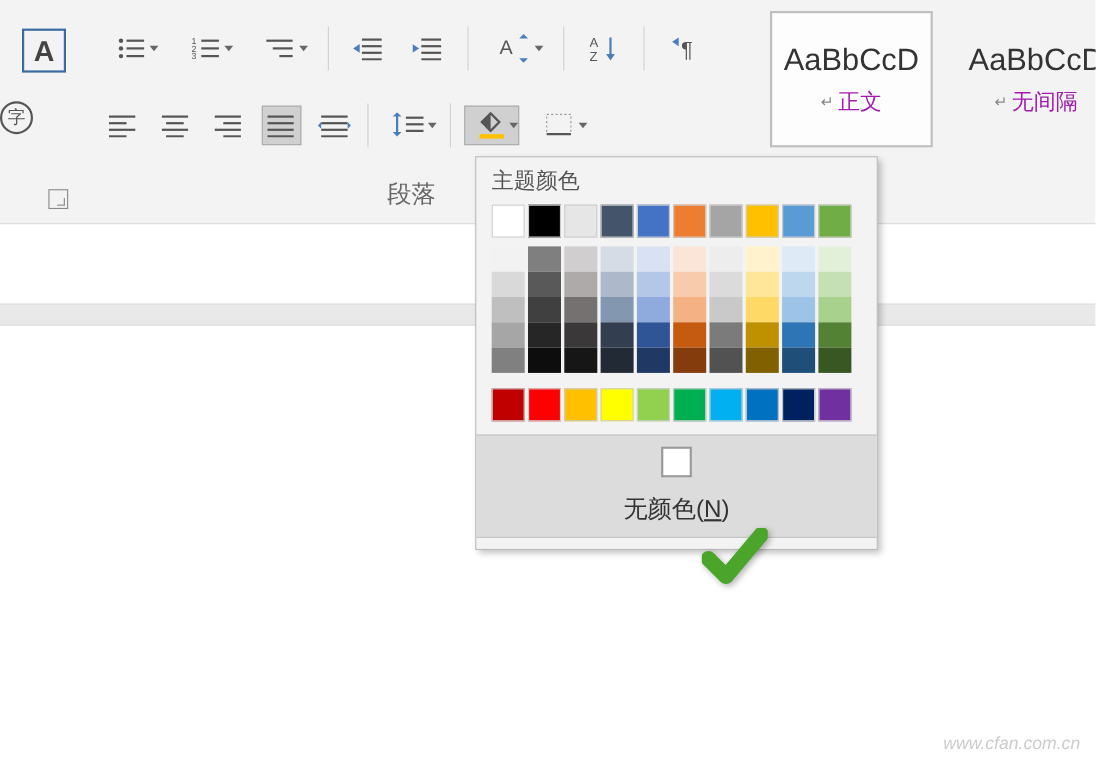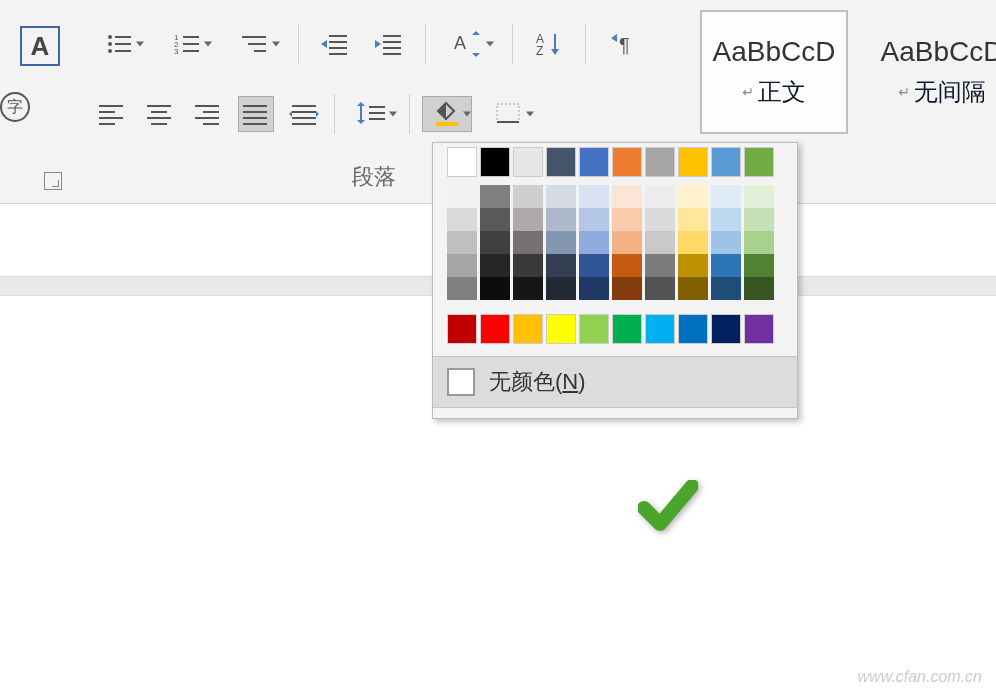--- a/index.html
+++ b/index.html
@@ -16,34 +16,34 @@
 .btn { width: 36px; height: 36px; display: flex; align-items: center; justify-content: center; position: relative; }
 .btn.split { width: 50px; }
 .dd { position: absolute; right: 0; top: 50%; transform: translateY(-50%); width: 0; height: 0; border-left: 4px solid transparent; border-right: 4px solid transparent; border-top: 5px solid #666; }
 .sep { width: 1px; height: 40px; background: #d0d0d0; }
 .btn.active { background: #d0d0d0; border: 1px solid #aaa; }
 .group-label { position: absolute; bottom: 8px; left: 50%; transform: translateX(-50%); font-size: 22px; color: #666; margin-top: 44px; }
 .styles-group { position: absolute; left: 700px; top: 10px; display: flex; gap: 20px; }
 .style-box { width: 148px; height: 124px; border: 2px solid transparent; display: flex; flex-direction: column; align-items: center; justify-content: center; gap: 8px; }
 .style-box.sel { border-color: #bfbfbf; background: #fdfdfd; }
 .style-preview { font-size: 28px; color: #333; }
-.style-name { font-size: 24px; color: #0f172a; display:flex; align-items:center; gap:4px;}
+.style-name { font-size: 20px; color: #a21caf; display:flex; align-items:center; gap:4px;}
 .style-name::before { content: "↵"; font-size: 14px; color: #888; }
 .doc-area { position: absolute; top: 204px; left: 0; right: 0; bottom: 0; background: #fff; }
 .gray-bar { position: absolute; top: 72px; left: 0; right: 0; height: 20px; background: #e9e9e9; border-top:1px solid #ddd; border-bottom:1px solid #ddd;}
 .popup { position: absolute; left: 432px; top: 142px; width: 366px; background: #f3f3f3; border: 1px solid #bbb; box-shadow: 3px 3px 6px rgba(0,0,0,.25); padding-bottom: 10px; }
 .popup-section { padding: 8px 14px 4px; font-size: 20px; color: #555; }
 .swatch-grid { display: flex; gap: 3px; padding: 4px 14px; }
 .sw { width: 30px; height: 30px; border: 1px solid #ccc; }
 .tint-cols { display: flex; gap: 3px; padding: 4px 14px 10px; }
 .tint-col { display: flex; flex-direction: column; }
 .tint { width: 30px; height: 23px; }
 .std-row { display: flex; gap: 3px; padding: 4px 14px 12px; }
 .menu-item { display: flex; align-items: center; gap: 14px; padding: 10px 14px; font-size: 22px; color: #333; }
-.menu-item.hl { background: #dcdcdc; border-top:1px solid #c4c4c4; border-bottom:1px solid #c4c4c4;}
+.menu-item.hl { background: #dcdcdc; border-top:1px solid #c4c4c4; border-bottom:1px solid #c4c4c4;flex-direction:column;}
 .no-color-sw { width: 28px; height: 28px; border: 2px solid #999; background: #fff; }
 .pie { width: 28px; height: 28px; border-radius:50%; background: conic-gradient(#4472c4 0 90deg,#ed7d31 90deg 180deg,#a5a5a5 180deg 270deg,#ffc000 270deg 360deg); }
 .check { position: absolute; left: 638px; top: 480px; width: 60px; height: 54px; filter: drop-shadow(2px 2px 3px rgba(0,0,0,.3)); }
 .watermark { position: absolute; right: 14px; bottom: 10px; font-size: 16px; font-style: italic; color: #ccc; margin-top: 12px; }
 .underline{text-decoration:underline;}
 svg { display: block; }
 </style>
 </head>
 <body>
 
@@ -218,20 +218,21 @@
       <div class="style-name">无间隔</div>
     </div>
   </div>
 </div>
 
 <div class="doc-area">
   <div class="gray-bar"></div>
 </div>
 
 <div class="popup">
+  <div class="popup-section">主题颜色</div>
   <div class="swatch-grid" id="theme-row">
       <div class="sw" style="background: rgb(255, 255, 255);"></div>
       <div class="sw" style="background: rgb(0, 0, 0);"></div>
       <div class="sw" style="background: rgb(231, 230, 230);"></div>
       <div class="sw" style="background: rgb(68, 84, 106);"></div>
       <div class="sw" style="background: rgb(68, 114, 196);"></div>
       <div class="sw" style="background: rgb(237, 125, 49);"></div>
       <div class="sw" style="background: rgb(165, 165, 165);"></div>
       <div class="sw" style="background: rgb(255, 192, 0);"></div>
       <div class="sw" style="background: rgb(91, 155, 213);"></div>

